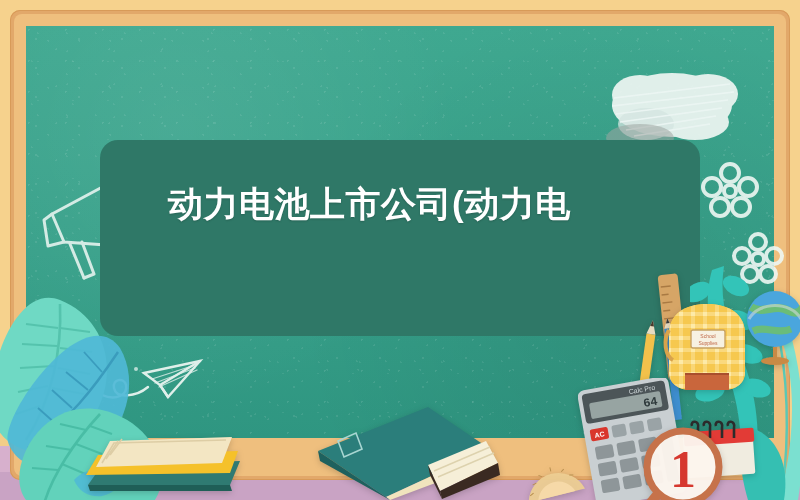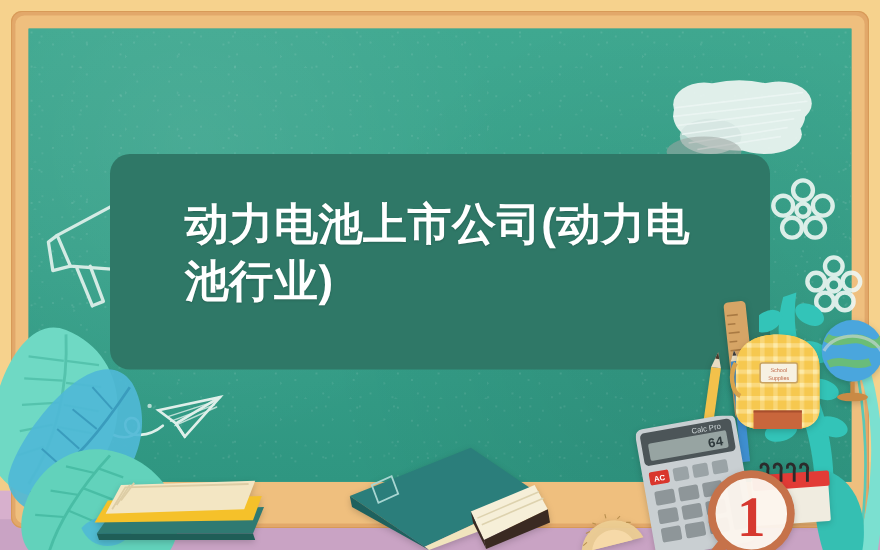--- a/index.html
+++ b/index.html
@@ -77,21 +77,21 @@
 
   
   #title-panel {
     left: 100px; top: 140px; width: 600px; height: 196px;
     background: #2f7867;
     border-radius: 18px;
   }
   #title-text {
     left: 168px; top: 178px; width: 470px;
     color: #ffffff;
-    font-size: 40px;
+    font-size: 35px;
     font-weight: 700;
     line-height: 52px;
     letter-spacing: .5px;
     white-space: pre-wrap;
     text-shadow: 0 1px 2px rgba(0,0,0,.18);
   }
 
   
   .chalk { stroke: #e9f5f1; fill: none; opacity: .88; }
   #megaphone { left: 22px; top: 150px; }
@@ -228,21 +228,21 @@
             <path d="M55 28 L95 13"></path>
             <path d="M59 32 L97 15"></path>
         </g>
       </g>
       <circle cx="36" cy="14" r="2" fill="#eef7f3" opacity=".7"></circle>
     </svg>
   </div>
 
   <div class="layer" id="title-panel"></div>
 
-  <div class="layer" id="title-text"><span>动力电池上市公司(动力电</span><br><span>池行业)</span></div>
+  <div class="layer" id="title-text"><span>动力电池上市公司(动力电</span><br></div>
 
   <div class="layer" id="leaf-group-left">
     <svg width="290" height="215" viewBox="0 0 290 215">
       <g>
         <path d="M70 10 C116 28 130 82 104 126 C78 170 30 172 8 140 C-14 108 20 -10 70 10 Z" fill="#6fd9c4"></path>
         <path d="M70 14 C72 60 62 110 36 150" stroke="#55c3ad" stroke-width="2.6" fill="none"></path>
         <g stroke="#55c3ad" stroke-width="2" fill="none">
           <path d="M68 38 L36 34"></path>
             <path d="M67 56 L32 54"></path>
             <path d="M64 76 L30 78"></path>

